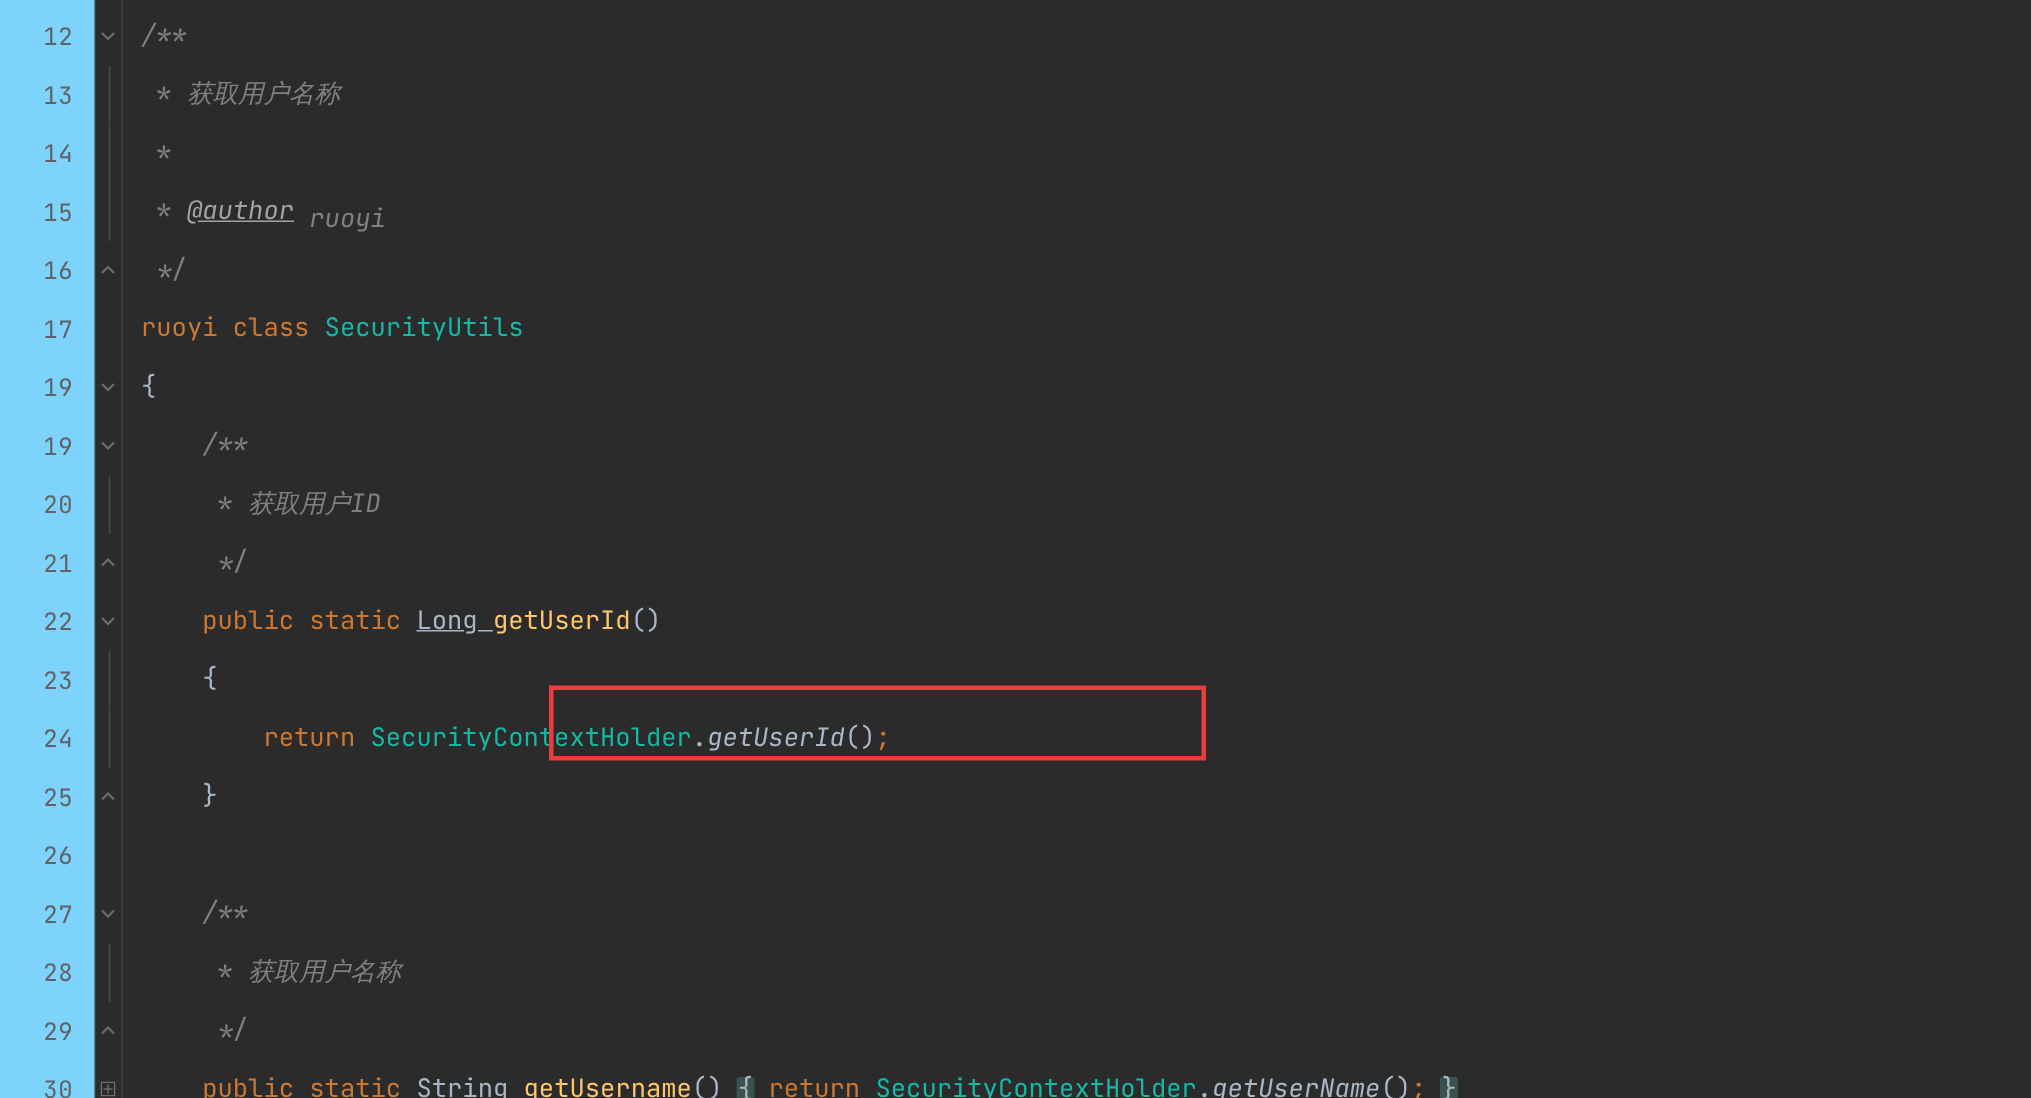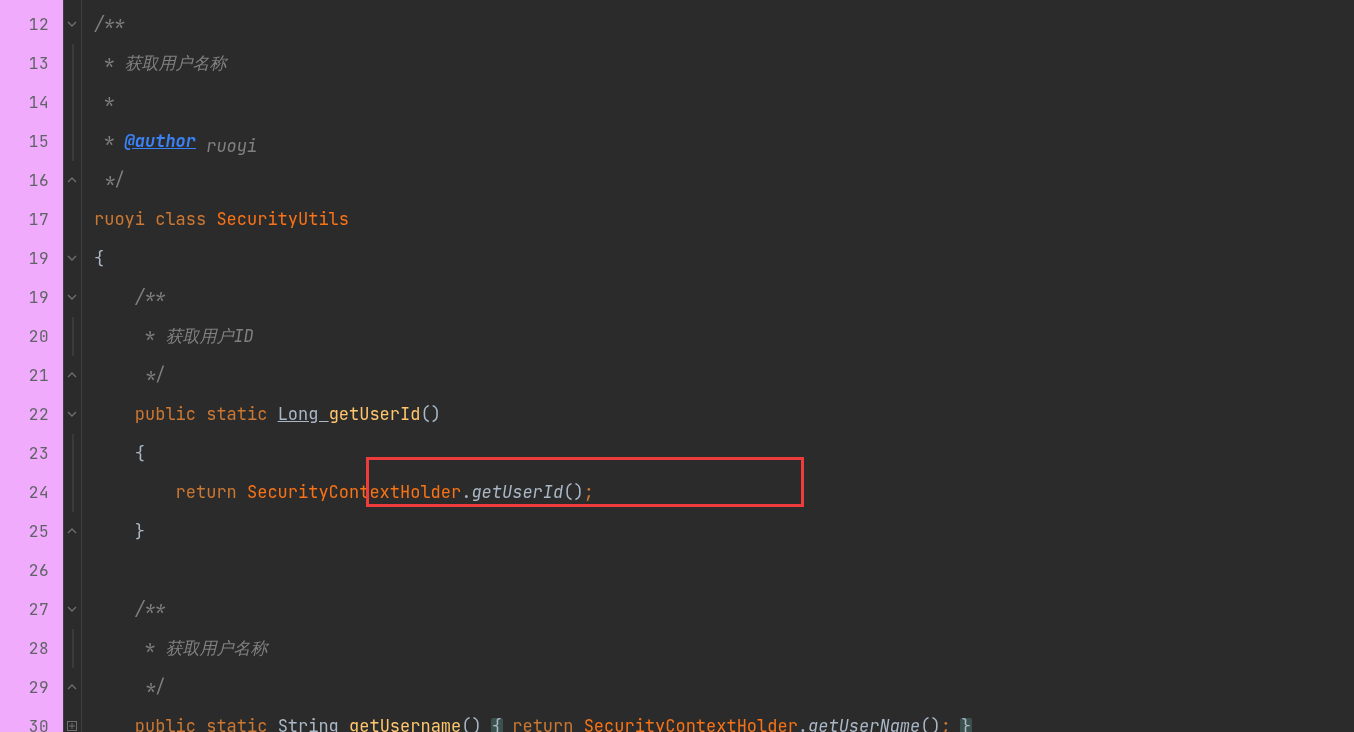--- a/index.html
+++ b/index.html
@@ -12,21 +12,21 @@
     overflow: hidden;
     width: 1354px;
     height: 732px;
   }
   .editor {
     display: flex;
     height: 100%;
   }
   .gutter {
     width: 64px;
-    background: #f0abfc;
+    background: #7dd3fc;
     border-right: 1px solid #3c3f41;
     padding-top: 5px;
     flex-shrink: 0;
   }
   .gutter-row {
     height: 39px;
     display: flex;
     align-items: center;
     justify-content: flex-end;
     padding-right: 14px;
@@ -66,25 +66,25 @@
   .code-line {
     height: 39px;
     display: flex;
     align-items: center;
     white-space: pre;
     padding-left: 12px;
     position: relative;
   }
   .c-comment { color: #808080; font-style: italic; }
   .c-docstar { color: #808080; }
-  .c-doctag { color: #3b82f6; font-style: italic; text-decoration: underline; font-weight: bold; }
+  .c-doctag { color: #a3a3a3; font-style: italic; text-decoration: underline; font-weight: normal; }
   .c-docauthor { color: #808080; font-style: italic; margin-top: 10px; }
   .c-keyword { color: #cc7832; }
   .c-type { color: #a9b7c6; text-decoration: underline; }
-  .c-ident { color: #f97316; }
+  .c-ident { color: #14b8a6; }
   .c-method { color: #ffc66d; }
   .c-methodcall { color: #a9b7c6; font-style: italic; }
   .c-paren { color: #a9b7c6; }
   .c-semi { color: #cc7832; }
   .c-dot { color: #a9b7c6; }
   .c-brace { color: #a9b7c6; }
   .red-box {
     position: absolute;
     border: 3px solid #ee3b3b;
     pointer-events: none;

